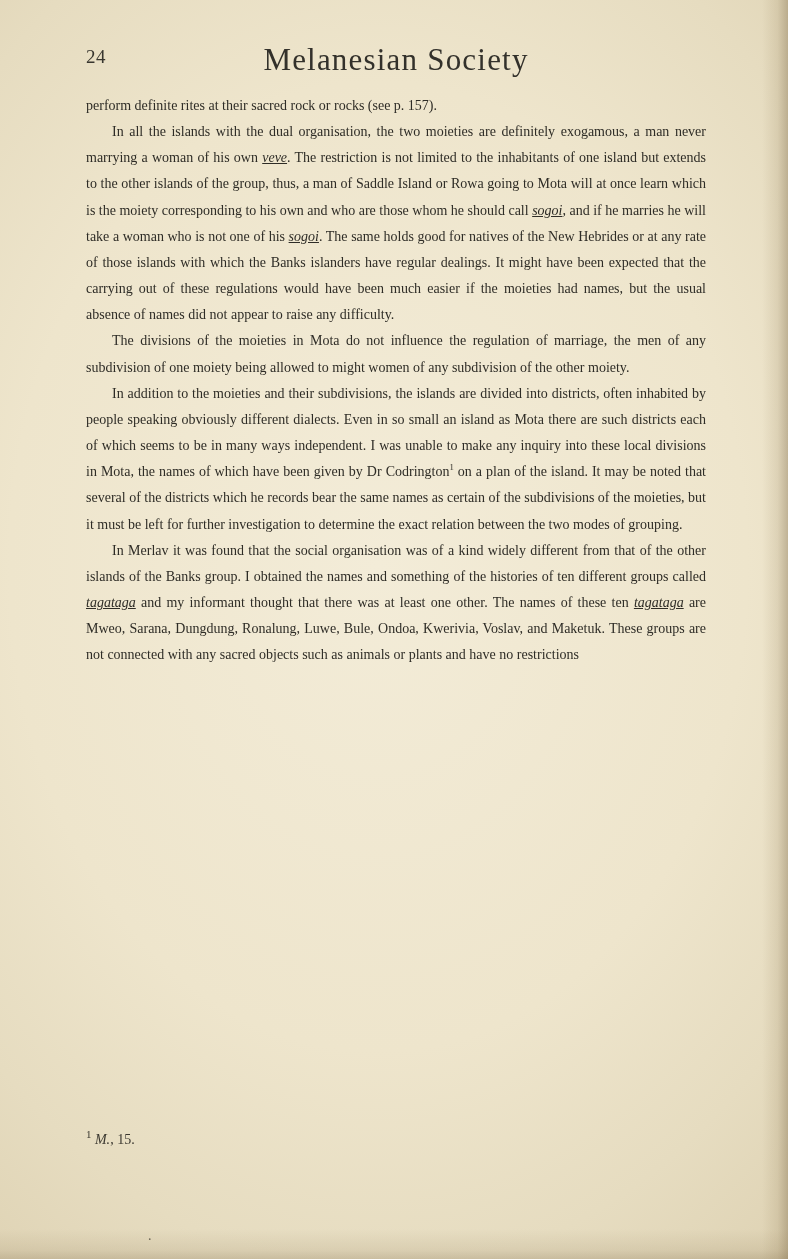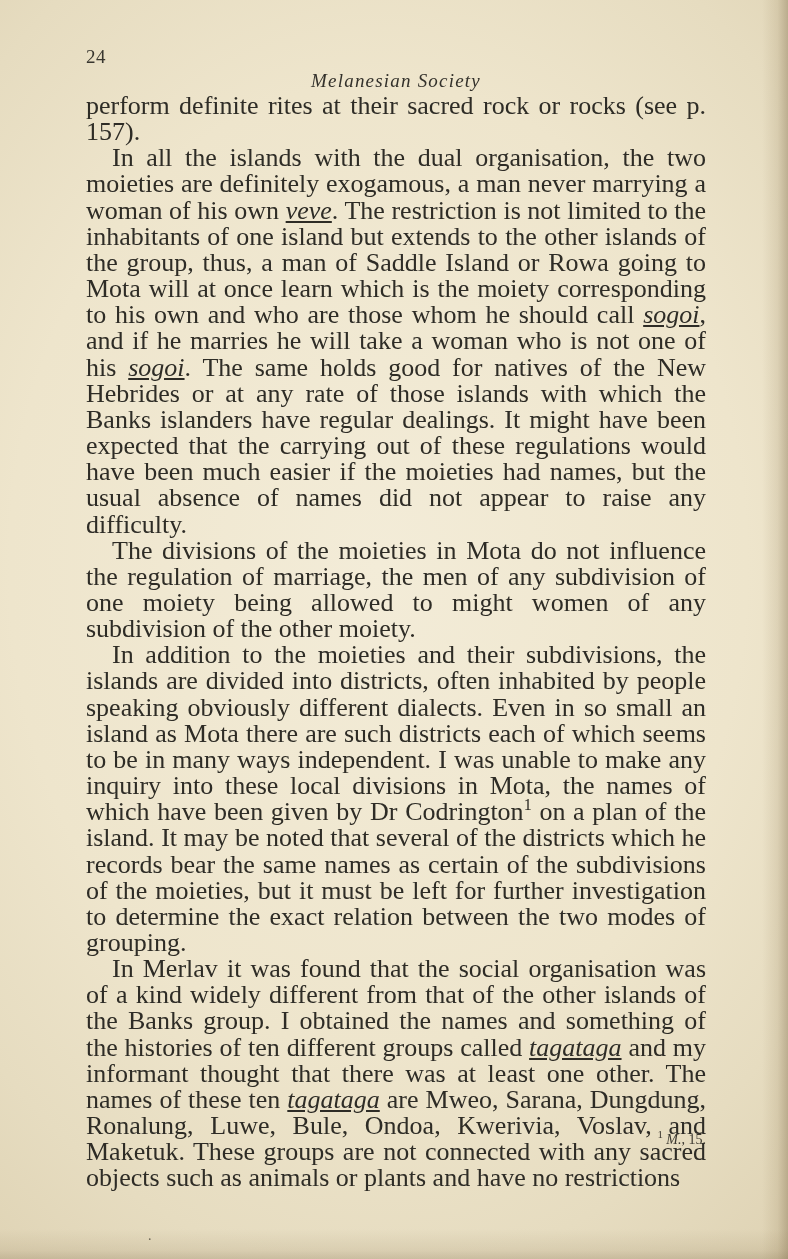--- a/index.html
+++ b/index.html
@@ -62,33 +62,31 @@
     font-size: 19px;
     letter-spacing: 0.5px;
     color: #38362f;
   }
   .running-title {
     position: absolute;
     left: 0;
     right: 0;
     top: 0;
     text-align: center;
-    font-style: italic;
-    font-size: 19px;
+    font-size: 31px;
     letter-spacing: 1.2px;
     color: #33312b;
-    margin-top: 28px;
   }
 
   .body-text {
     position: absolute;
     top: 93px;
     left: 86px;
     width: 620px;
-    font-size: 26px;
+    font-size: 14px;
     line-height: 26.15px;
     text-align: justify;
     text-justify: inter-word;
     color: #2e2c26;
   }
   .body-text p {
     margin: 0;
     text-indent: 0;
   }
   .body-text p.ind {
@@ -102,21 +100,21 @@
     font-size: 0.62em;
     vertical-align: super;
     line-height: 0;
   }
 
   .footnote {
     position: absolute;
     left: 86px;
     top: 1132px;
     width: 620px;
-    text-align: right;
+    text-align: left;
     font-size: 14px;
     color: #3a372f;
   }
   .footnote i {
     font-style: italic;
   }
   .footnote sup {
     font-size: 0.78em;
   }
 

